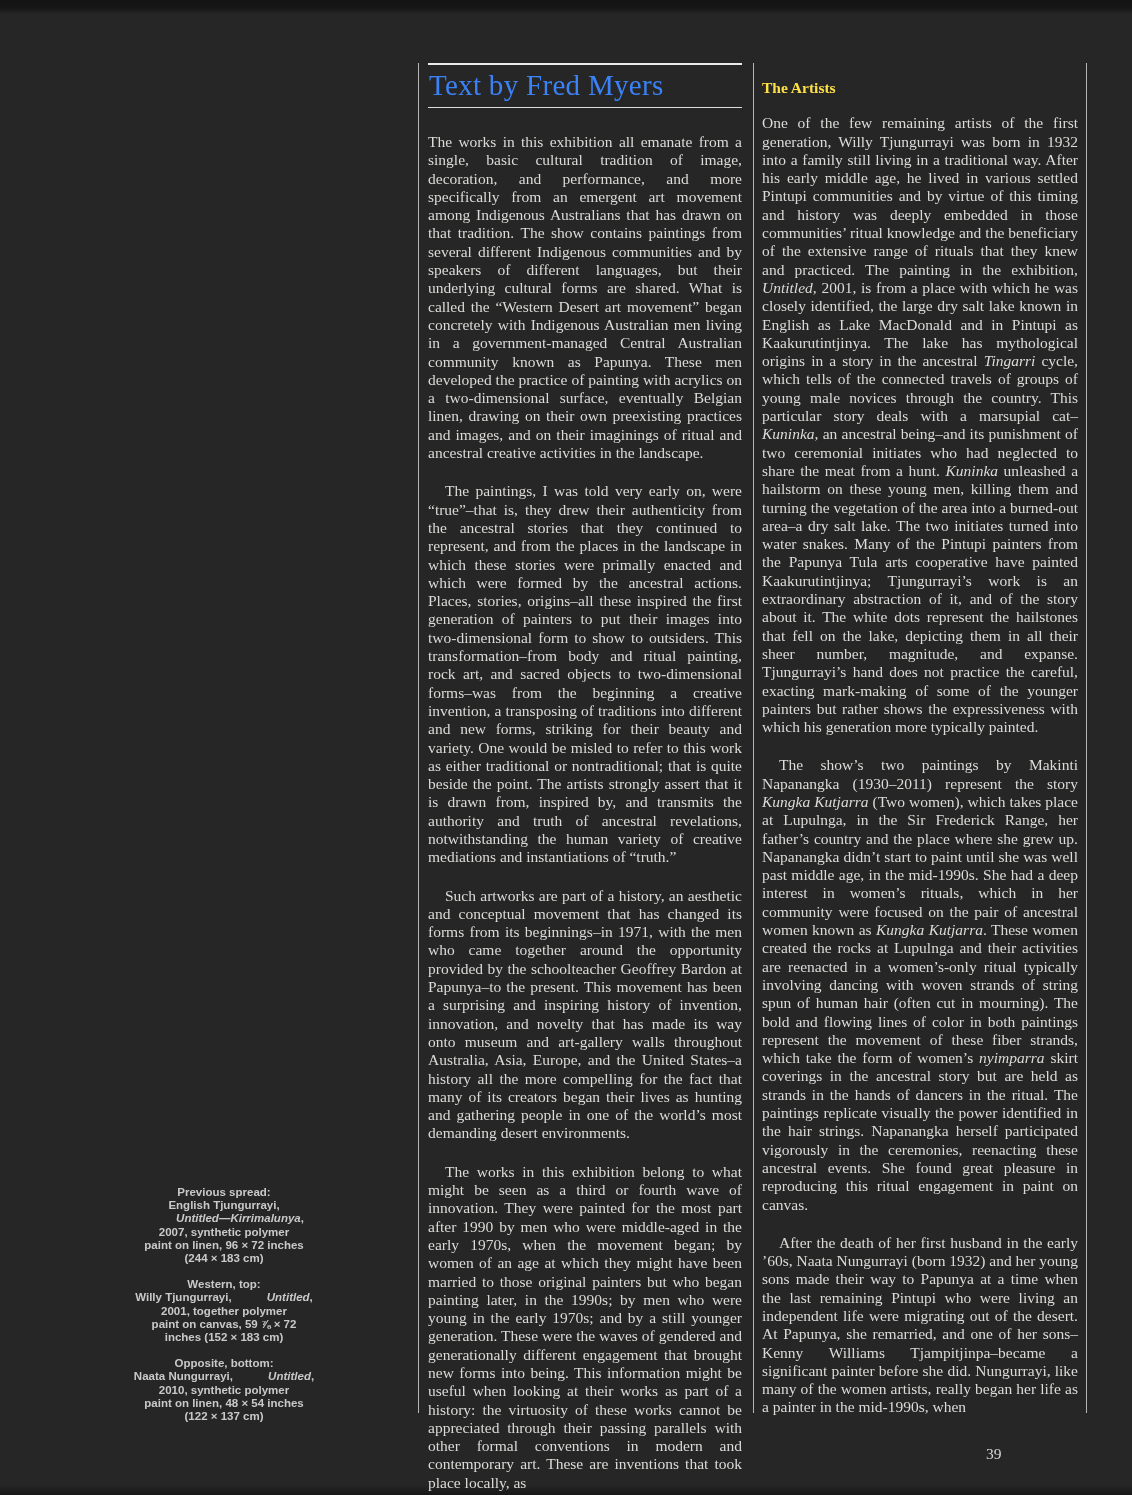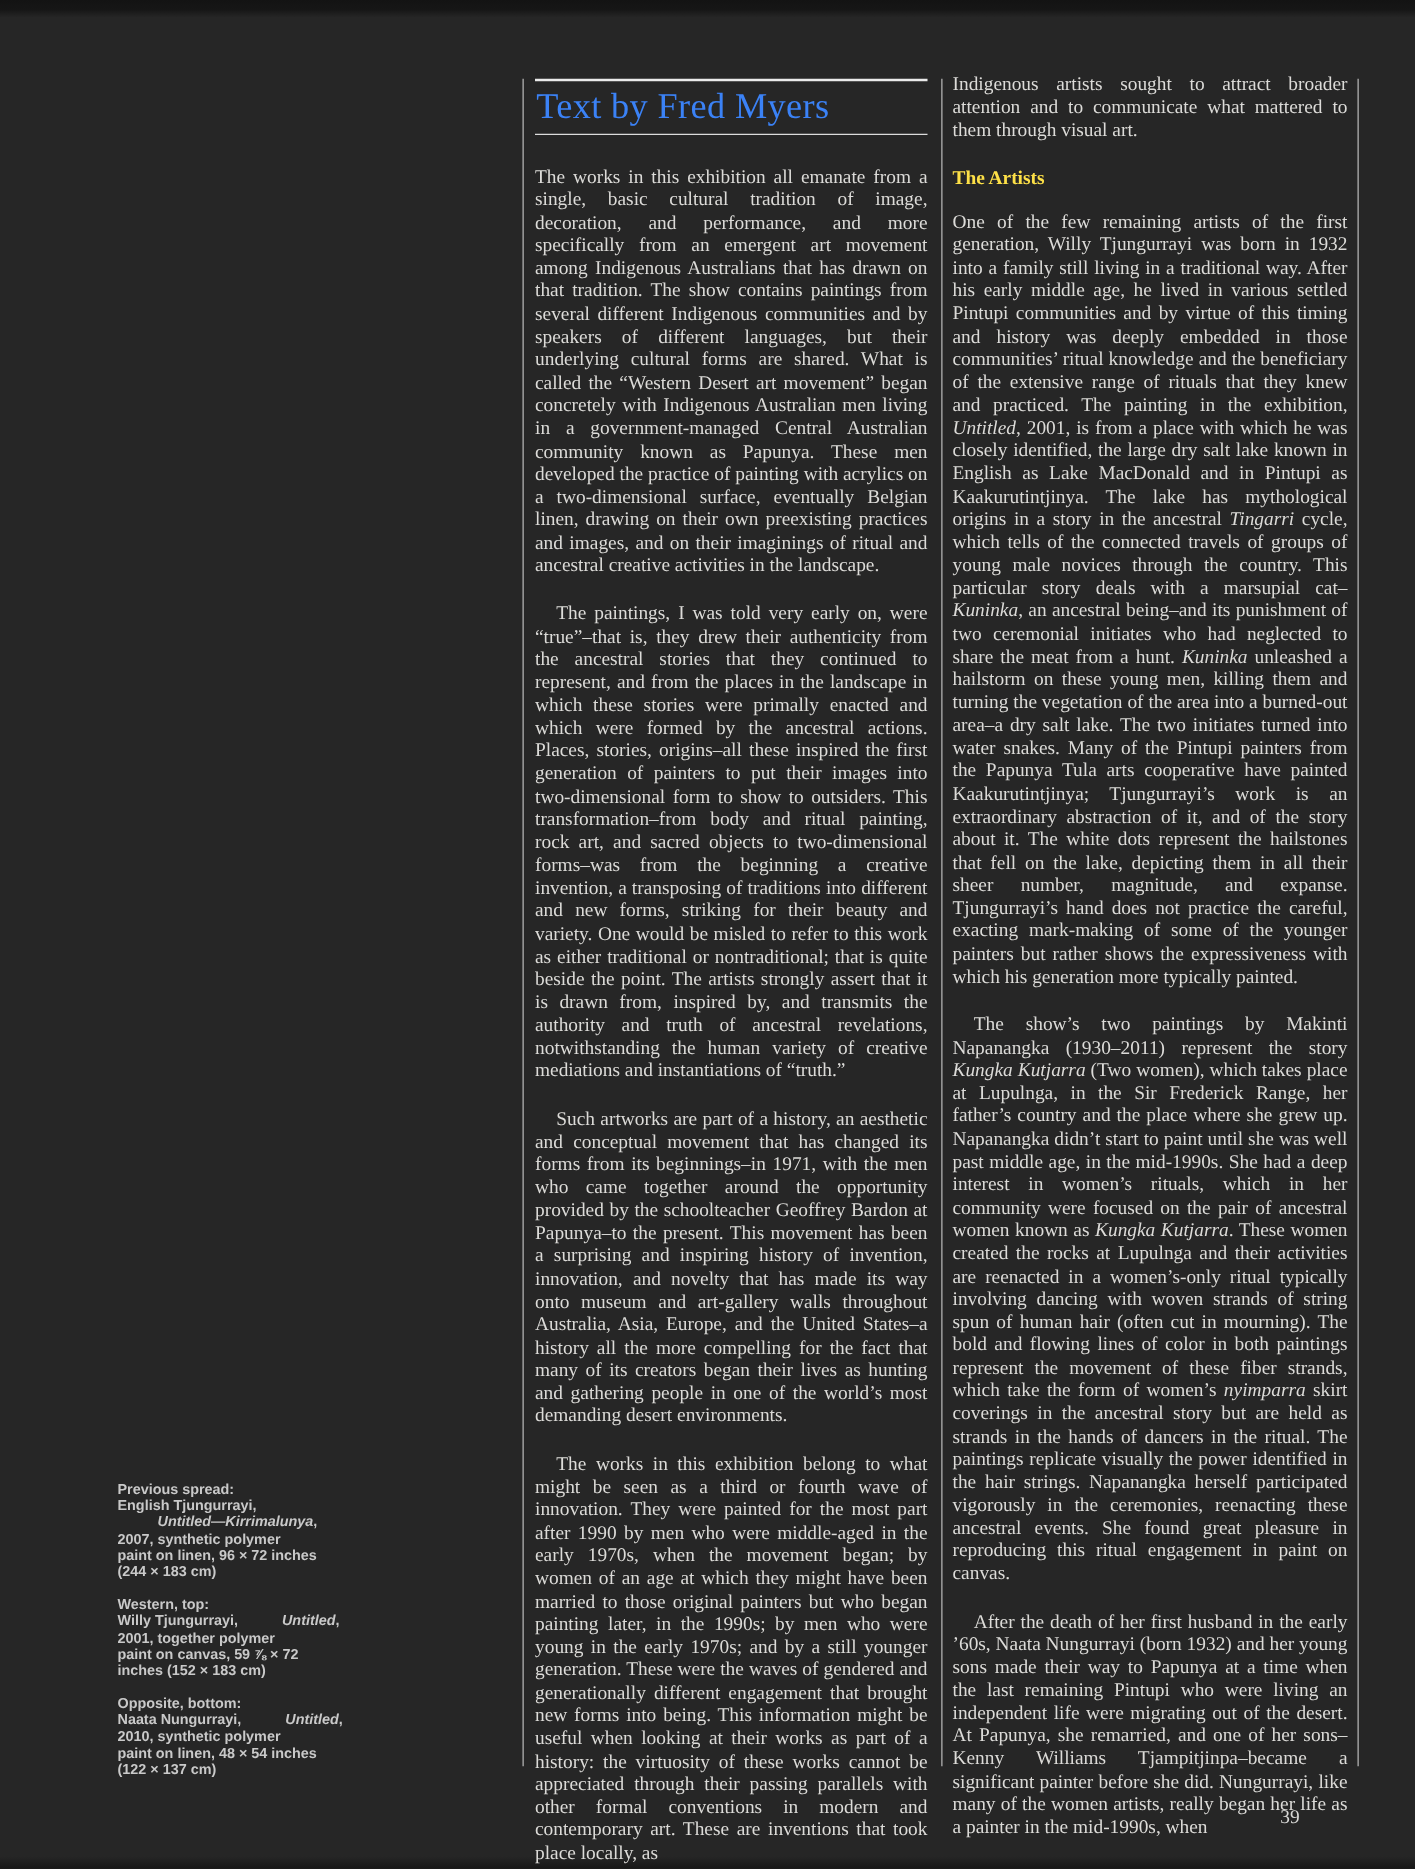--- a/index.html
+++ b/index.html
@@ -39,25 +39,25 @@
     margin:20px 0 17px 0;font-size:15.5px;line-height:18.3px;
     font-weight:bold;color:#fde047;text-align:left;
   }
   .col em{font-style:italic;}
 
   .captions{
     position:absolute;left:94px;top:1186px;width:260px;
     font-family:"Liberation Sans", sans-serif;font-weight:bold;
     font-size:11.5px;line-height:13.2px;color:#c9c9c9;text-align:left;
   }
-  .cap-group{margin:0 0 13px 0;}
+  .cap-group{margin:0 0 13px 0;text-align:center;}
   .cap-group em{font-style:italic;margin-left:32px;}
 
   .pagenum{
-    position:absolute;left:986px;top:1445px;width:92px;text-align:center;
+    position:absolute;left:986px;top:1445px;width:92px;text-align:left;
     font-family:"Liberation Serif", serif;font-size:15.5px;color:#d8d8d6;
   }
 </style>
 </head>
 <body>
 
 <div class="edge-top"></div>
 <div class="edge-bottom"></div>
 
 <aside class="captions">
@@ -95,20 +95,19 @@
   <div class="tr-bot"></div>
 </header>
 
 <section class="col" id="col-left">
     <p class=""><span>The works in this exhibition all emanate from a single, basic cultural tradition of image, decoration, and performance, and more specifically from an emergent art movement among Indigenous Australians that has drawn on that tradition. The show contains paintings from several different Indigenous communities and by speakers of different languages, but their underlying cultural forms are shared. What is called the “Western Desert art movement” began concretely with Indigenous Australian men living in a government-managed Central Australian community known as Papunya. These men developed the practice of painting with acrylics on a two-dimensional surface, eventually Belgian linen, drawing on their own preexisting practices and images, and on their imaginings of ritual and ancestral creative activities in the landscape.</span></p>
     <p class="indent"><span>The paintings, I was told very early on, were “true”–that is, they drew their authenticity from the ancestral stories that they continued to represent, and from the places in the landscape in which these stories were primally enacted and which were formed by the ancestral actions. Places, stories, origins–all these inspired the first generation of painters to put their images into two-dimensional form to show to outsiders. This transformation–from body and ritual painting, rock art, and sacred objects to two-dimensional forms–was from the beginning a creative invention, a transposing of traditions into different and new forms, striking for their beauty and variety. One would be misled to refer to this work as either traditional or nontraditional; that is quite beside the point. The artists strongly assert that it is drawn from, inspired by, and transmits the authority and truth of ancestral revelations, notwithstanding the human variety of creative mediations and instantiations of “truth.”</span></p>
     <p class="indent"><span>Such artworks are part of a history, an aesthetic and conceptual movement that has changed its forms from its beginnings–in 1971, with the men who came together around the opportunity provided by the schoolteacher Geoffrey Bardon at Papunya–to the present. This movement has been a surprising and inspiring history of invention, innovation, and novelty that has made its way onto museum and art-gallery walls throughout Australia, Asia, Europe, and the United States–a history all the more compelling for the fact that many of its creators began their lives as hunting and gathering people in one of the world’s most demanding desert environments.</span></p>
     <p class="indent"><span>The works in this exhibition belong to what might be seen as a third or fourth wave of innovation. They were painted for the most part after 1990 by men who were middle-aged in the early 1970s, when the movement began; by women of an age at which they might have been married to those original painters but who began painting later, in the 1990s; by men who were young in the early 1970s; and by a still younger generation. These were the waves of gendered and generationally different engagement that brought new forms into being. This information might be useful when looking at their works as part of a history: the virtuosity of these works cannot be appreciated through their passing parallels with other formal conventions in modern and contemporary art. These are inventions that took place locally, as</span></p>
   </section>
 <section class="col" id="col-right">
-    <p class=""><span>Indigenous artists sought to attract broader attention and to communicate what mattered to them through visual art.</span></p>
     <h3 class="subhead">The Artists</h3>
     <p class=""><span>One of the few remaining artists of the first generation, Willy Tjungurrayi was born in 1932 into a family still living in a traditional way. After his early middle age, he lived in various settled Pintupi communities and by virtue of this timing and history was deeply embedded in those communities’ ritual knowledge and the beneficiary of the extensive range of rituals that they knew and practiced. The painting in the exhibition, </span><em>Untitled</em><span>, 2001, is from a place with which he was closely identified, the large dry salt lake known in English as Lake MacDonald and in Pintupi as Kaakurutintjinya. The lake has mythological origins in a story in the ancestral </span><em>Tingarri</em><span> cycle, which tells of the connected travels of groups of young male novices through the country. This particular story deals with a marsupial cat–</span><em>Kuninka</em><span>, an ancestral being–and its punishment of two ceremonial initiates who had neglected to share the meat from a hunt. </span><em>Kuninka</em><span> unleashed a hailstorm on these young men, killing them and turning the vegetation of the area into a burned-out area–a dry salt lake. The two initiates turned into water snakes. Many of the Pintupi painters from the Papunya Tula arts cooperative have painted Kaakurutintjinya; Tjungurrayi’s work is an extraordinary abstraction of it, and of the story about it. The white dots represent the hailstones that fell on the lake, depicting them in all their sheer number, magnitude, and expanse. Tjungurrayi’s hand does not practice the careful, exacting mark-making of some of the younger painters but rather shows the expressiveness with which his generation more typically painted.</span></p>
     <p class="indent"><span>The show’s two paintings by Makinti Napanangka (1930–2011) represent the story </span><em>Kungka Kutjarra</em><span> (Two women), which takes place at Lupulnga, in the Sir Frederick Range, her father’s country and the place where she grew up. Napanangka didn’t start to paint until she was well past middle age, in the mid-1990s. She had a deep interest in women’s rituals, which in her community were focused on the pair of ancestral women known as </span><em>Kungka Kutjarra</em><span>. These women created the rocks at Lupulnga and their activities are reenacted in a women’s-only ritual typically involving dancing with woven strands of string spun of human hair (often cut in mourning). The bold and flowing lines of color in both paintings represent the movement of these fiber strands, which take the form of women’s </span><em>nyimparra</em><span> skirt coverings in the ancestral story but are held as strands in the hands of dancers in the ritual. The paintings replicate visually the power identified in the hair strings. Napanangka herself participated vigorously in the ceremonies, reenacting these ancestral events. She found great pleasure in reproducing this ritual engagement in paint on canvas.</span></p>
     <p class="indent"><span>After the death of her first husband in the early ’60s, Naata Nungurrayi (born 1932) and her young sons made their way to Papunya at a time when the last remaining Pintupi who were living an independent life were migrating out of the desert. At Papunya, she remarried, and one of her sons–Kenny Williams Tjampitjinpa–became a significant painter before she did. Nungurrayi, like many of the women artists, really began her life as a painter in the mid-1990s, when</span></p>
   </section>
 
 <div class="pagenum">39</div>
 
 </body></html>

